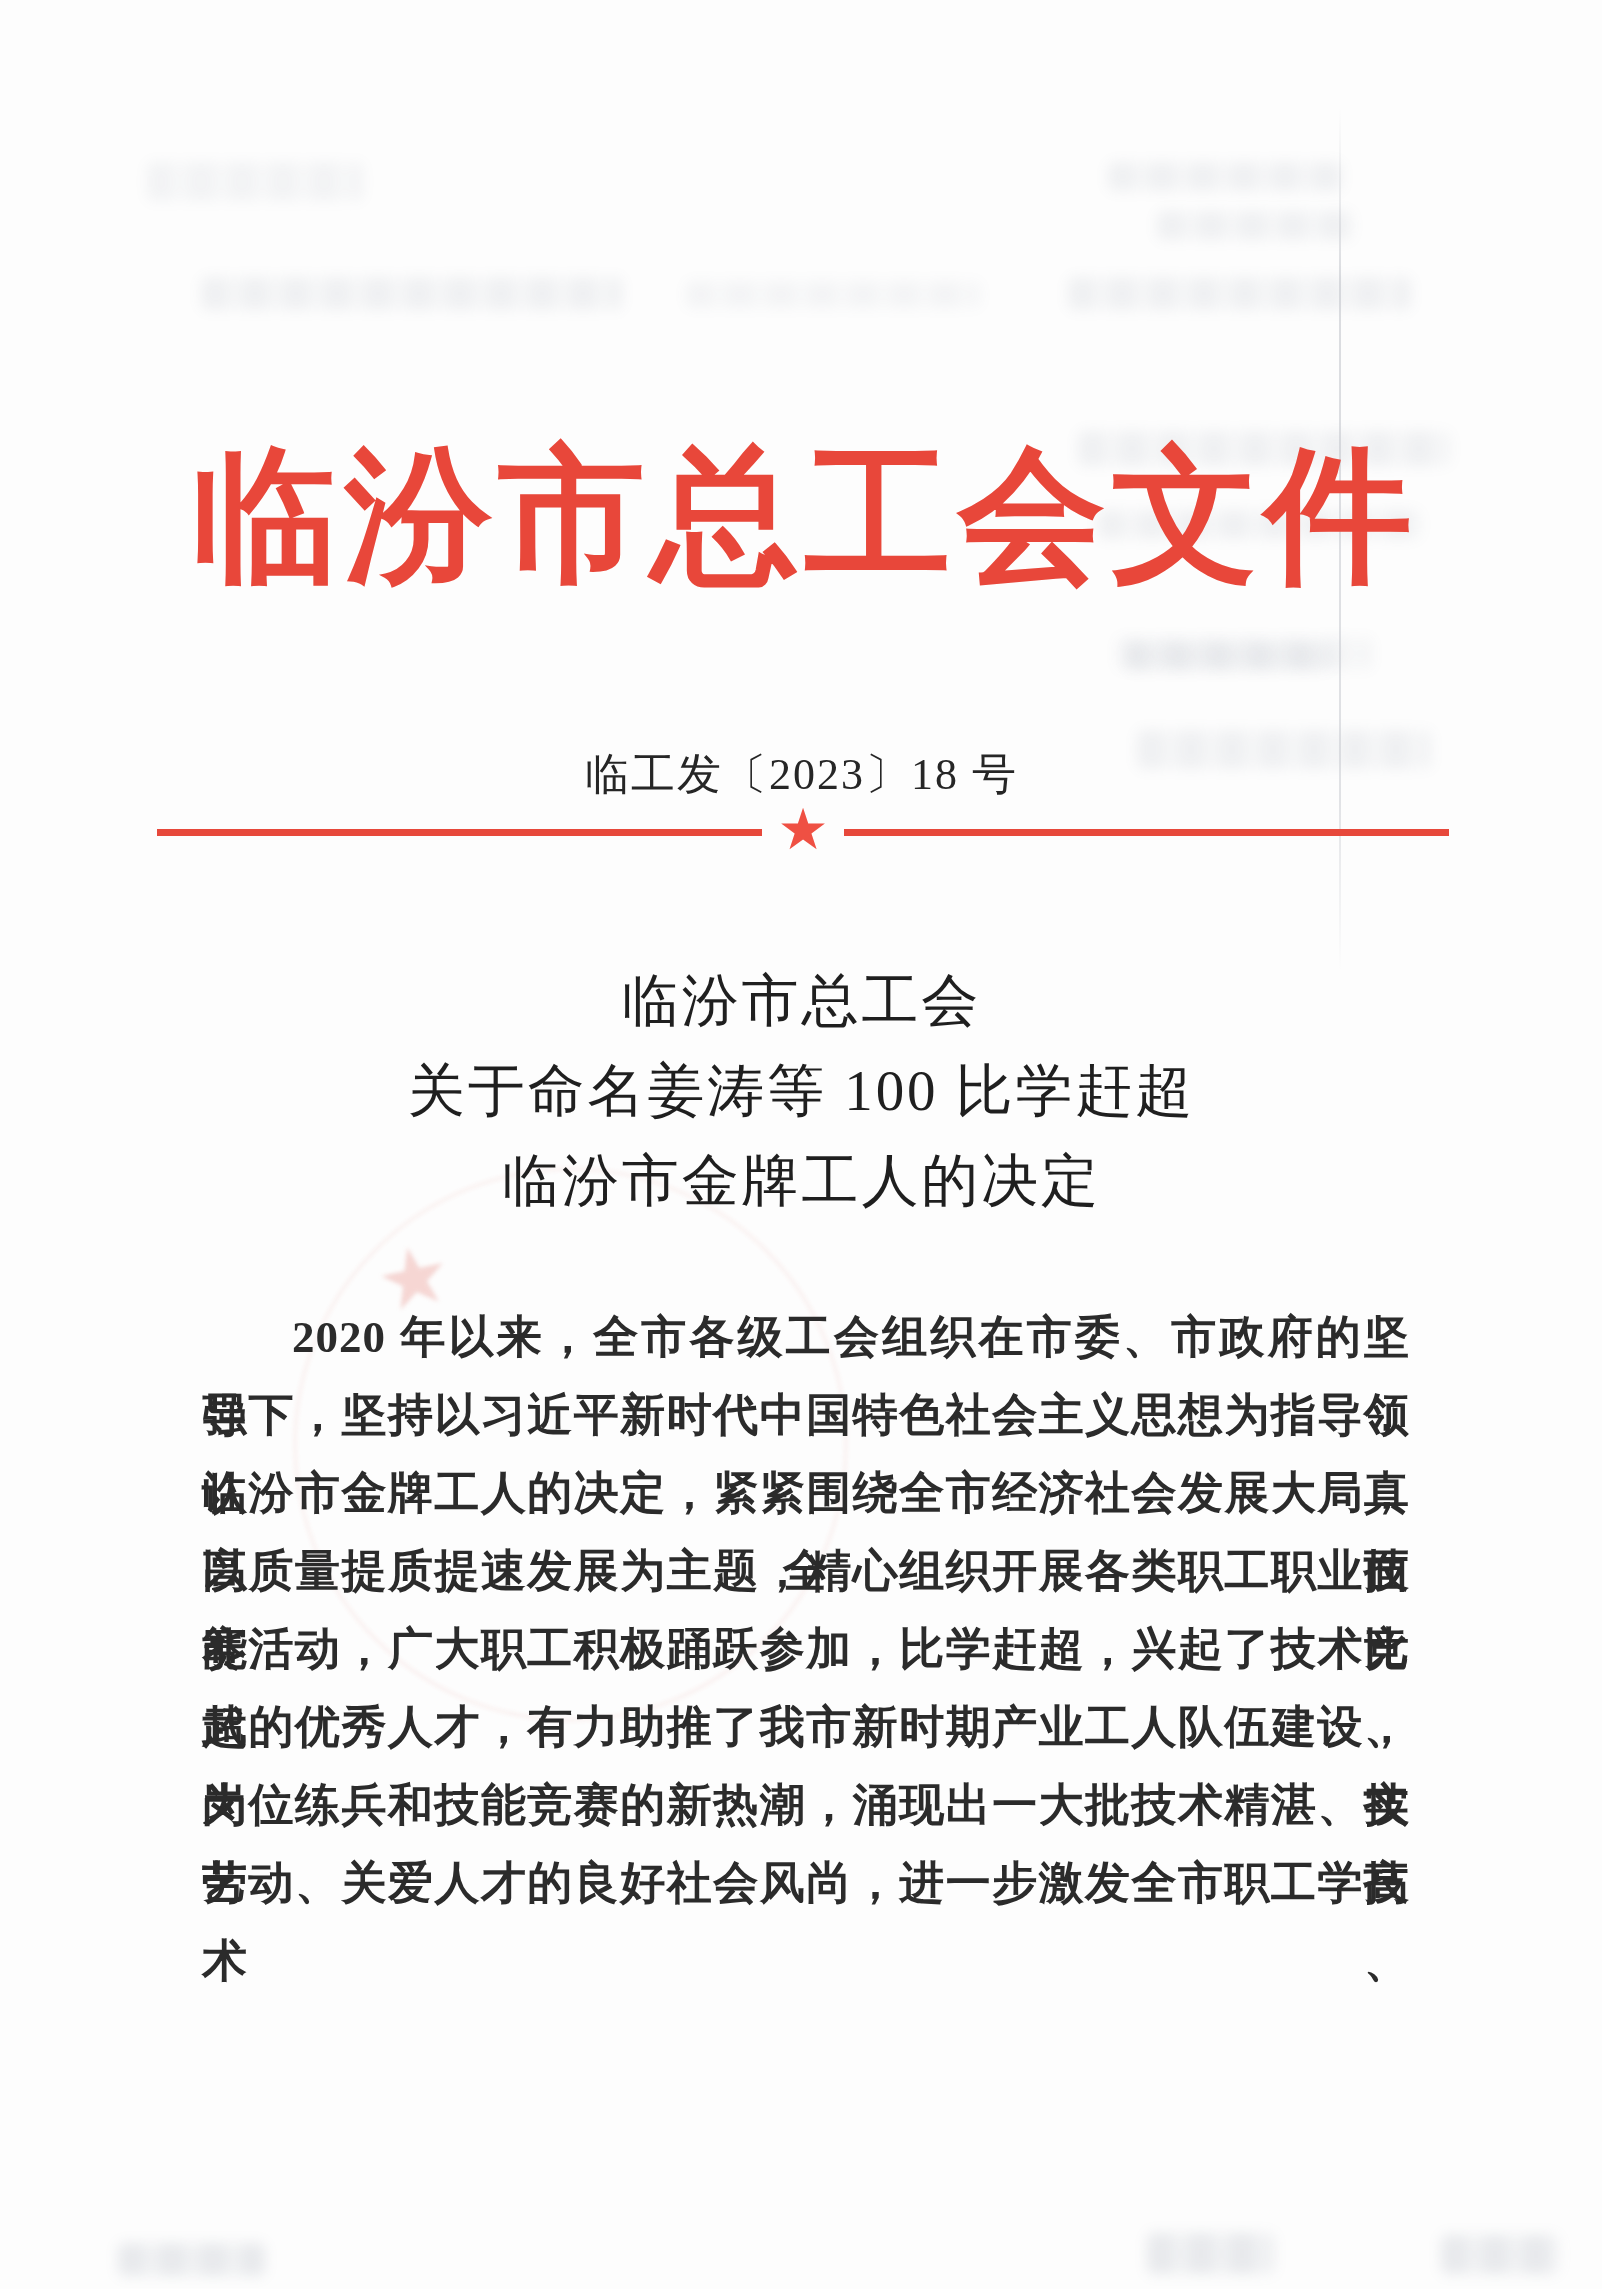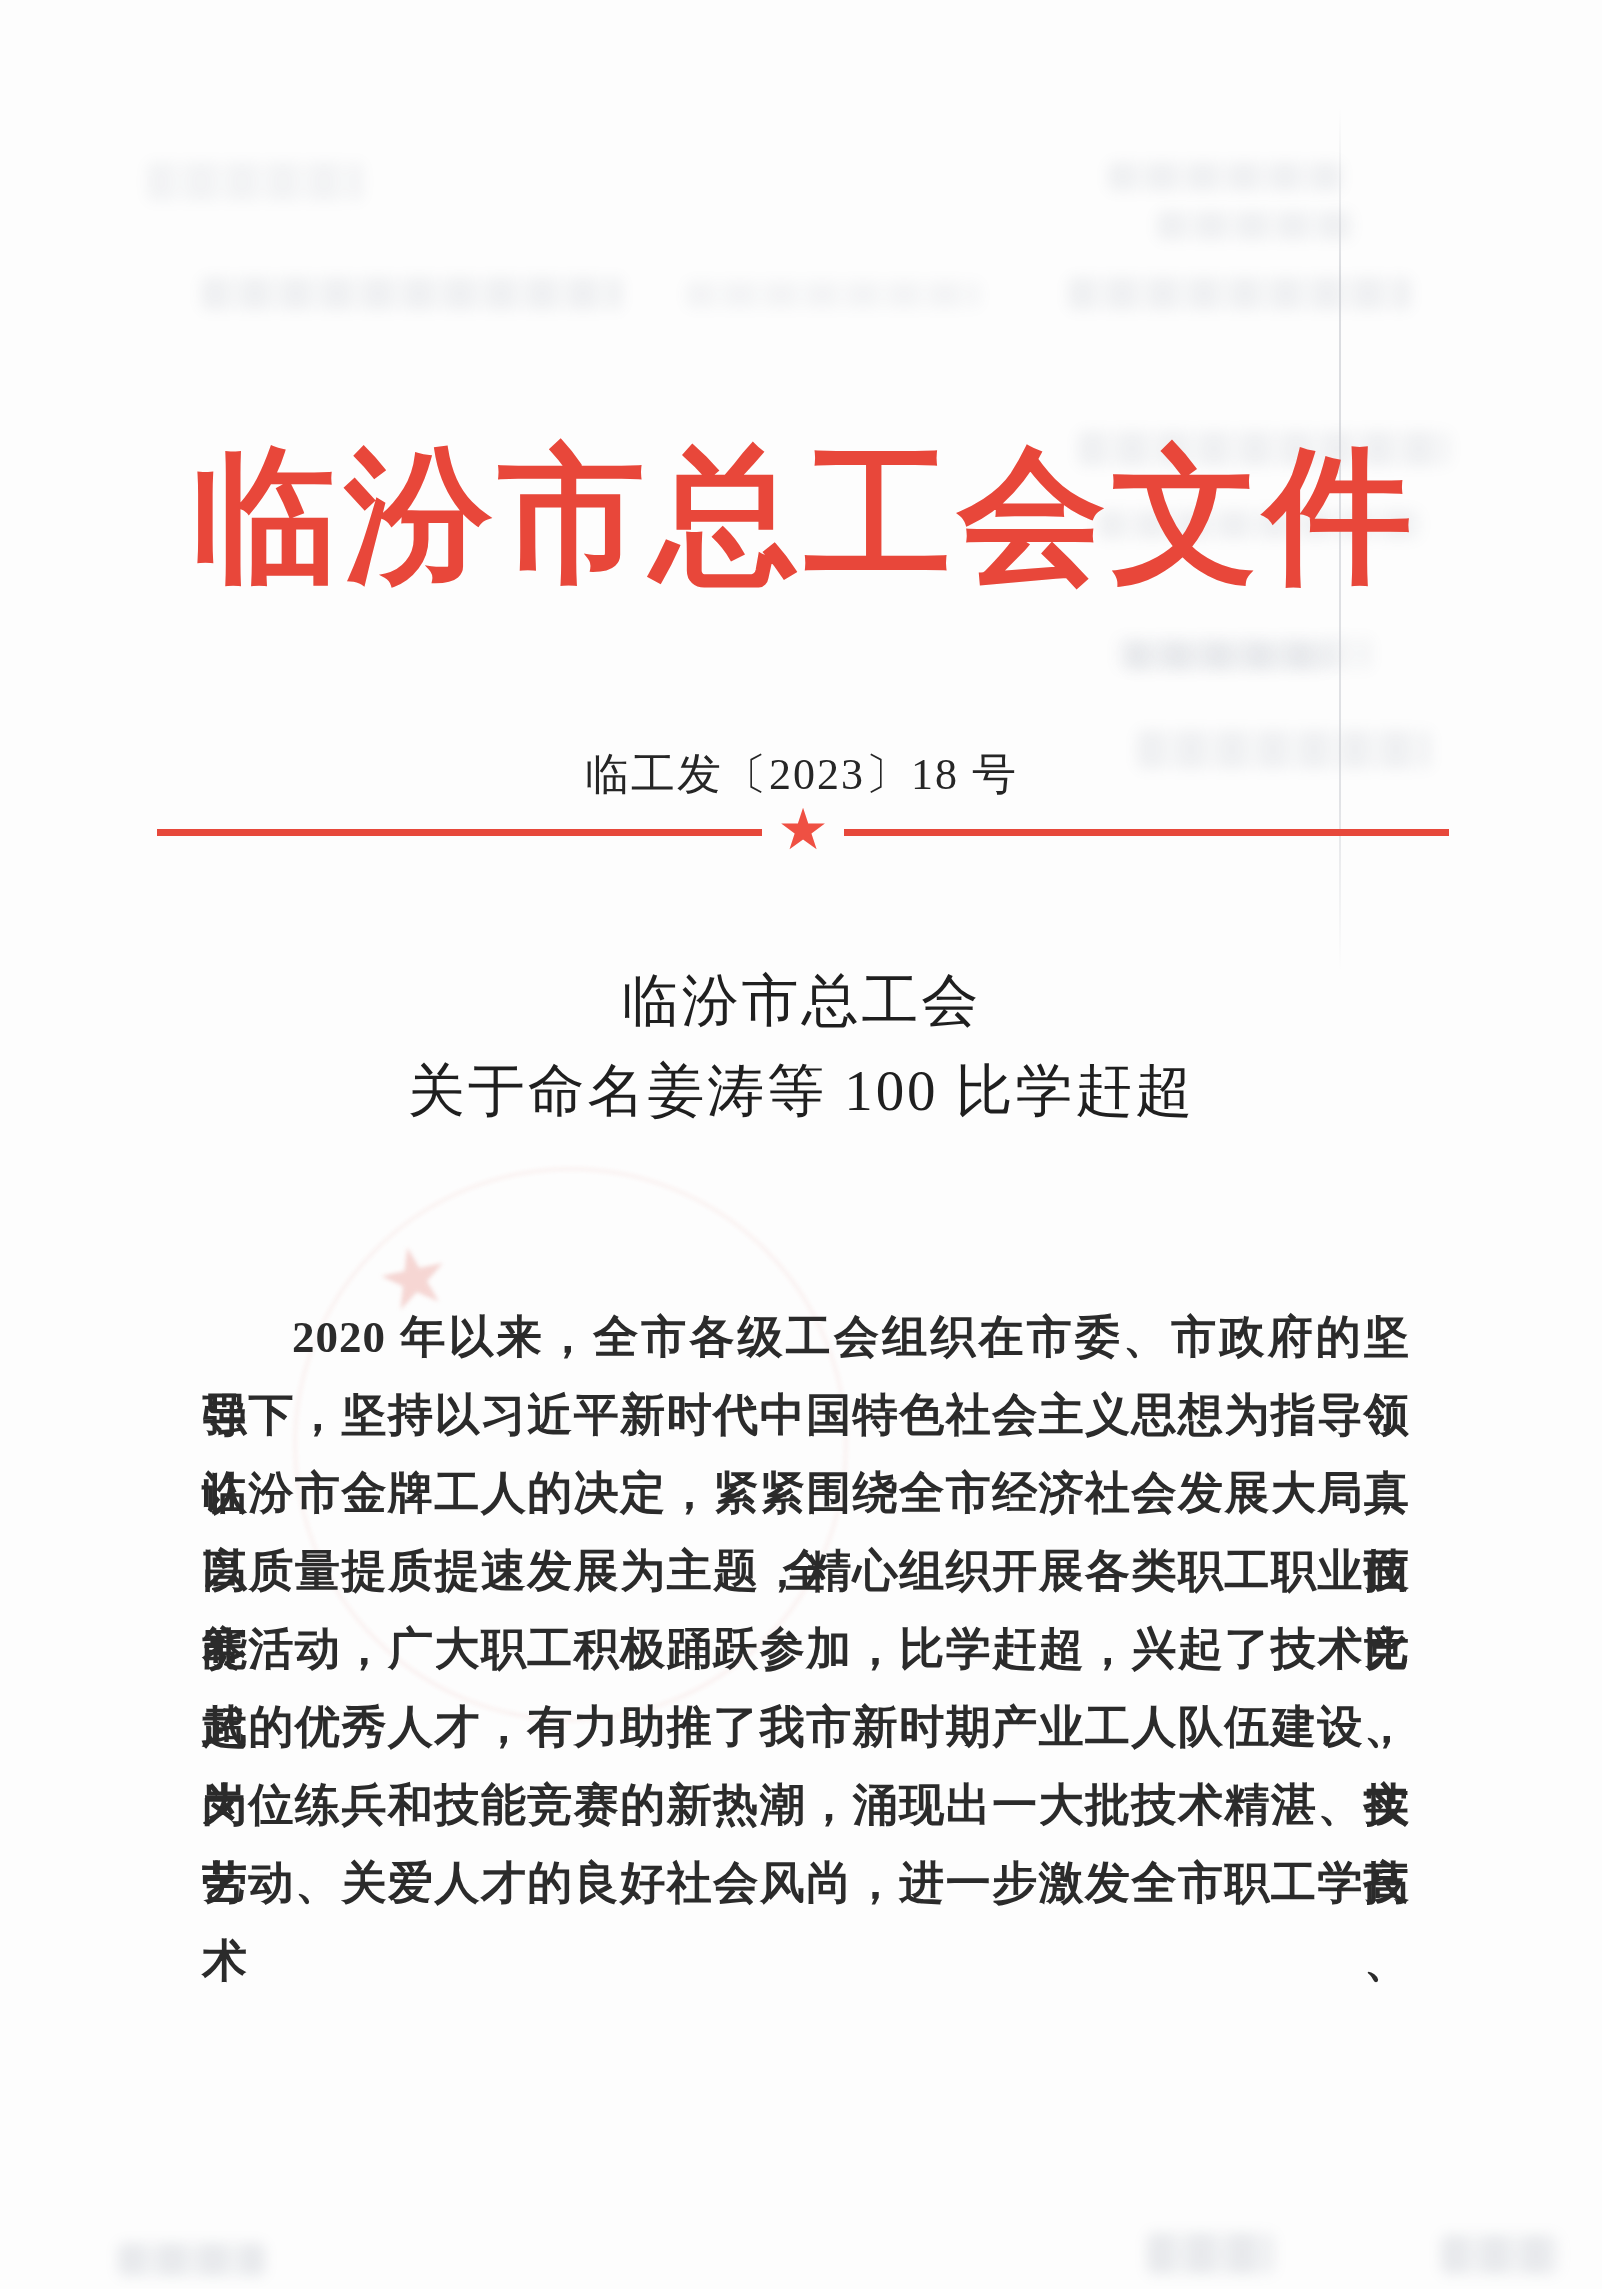--- a/index.html
+++ b/index.html
@@ -205,20 +205,21 @@
 
   <div class="rule">
     <span class="rule-line"></span>
     <span class="rule-star">★</span>
     <span class="rule-line"></span>
   </div>
 
   <div class="doc-title">
     <div>临汾市总工会</div>
     <div>关于命名姜涛等 100 比学赶超</div>
+    <div>临汾市金牌工人的决定</div>
   </div>
 
   <div class="body-text">
     <div class="body-line indent">2020 年以来，全市各级工会组织在市委、市政府的坚强领</div>
     <div class="body-line">导下，坚持以习近平新时代中国特色社会主义思想为指导，认真</div>
     <div class="body-line">临汾市金牌工人的决定，紧紧围绕全市经济社会发展大局，以全面</div>
     <div class="body-line">高质量提质提速发展为主题，精心组织开展各类职工职业技能竞</div>
     <div class="body-line">赛活动，广大职工积极踊跃参加，比学赶超，兴起了技术比武、</div>
     <div class="body-line">超的优秀人才，有力助推了我市新时期产业工人队伍建设，为实</div>
     <div class="body-line">岗位练兵和技能竞赛的新热潮，涌现出一大批技术精湛、技艺高</div>

